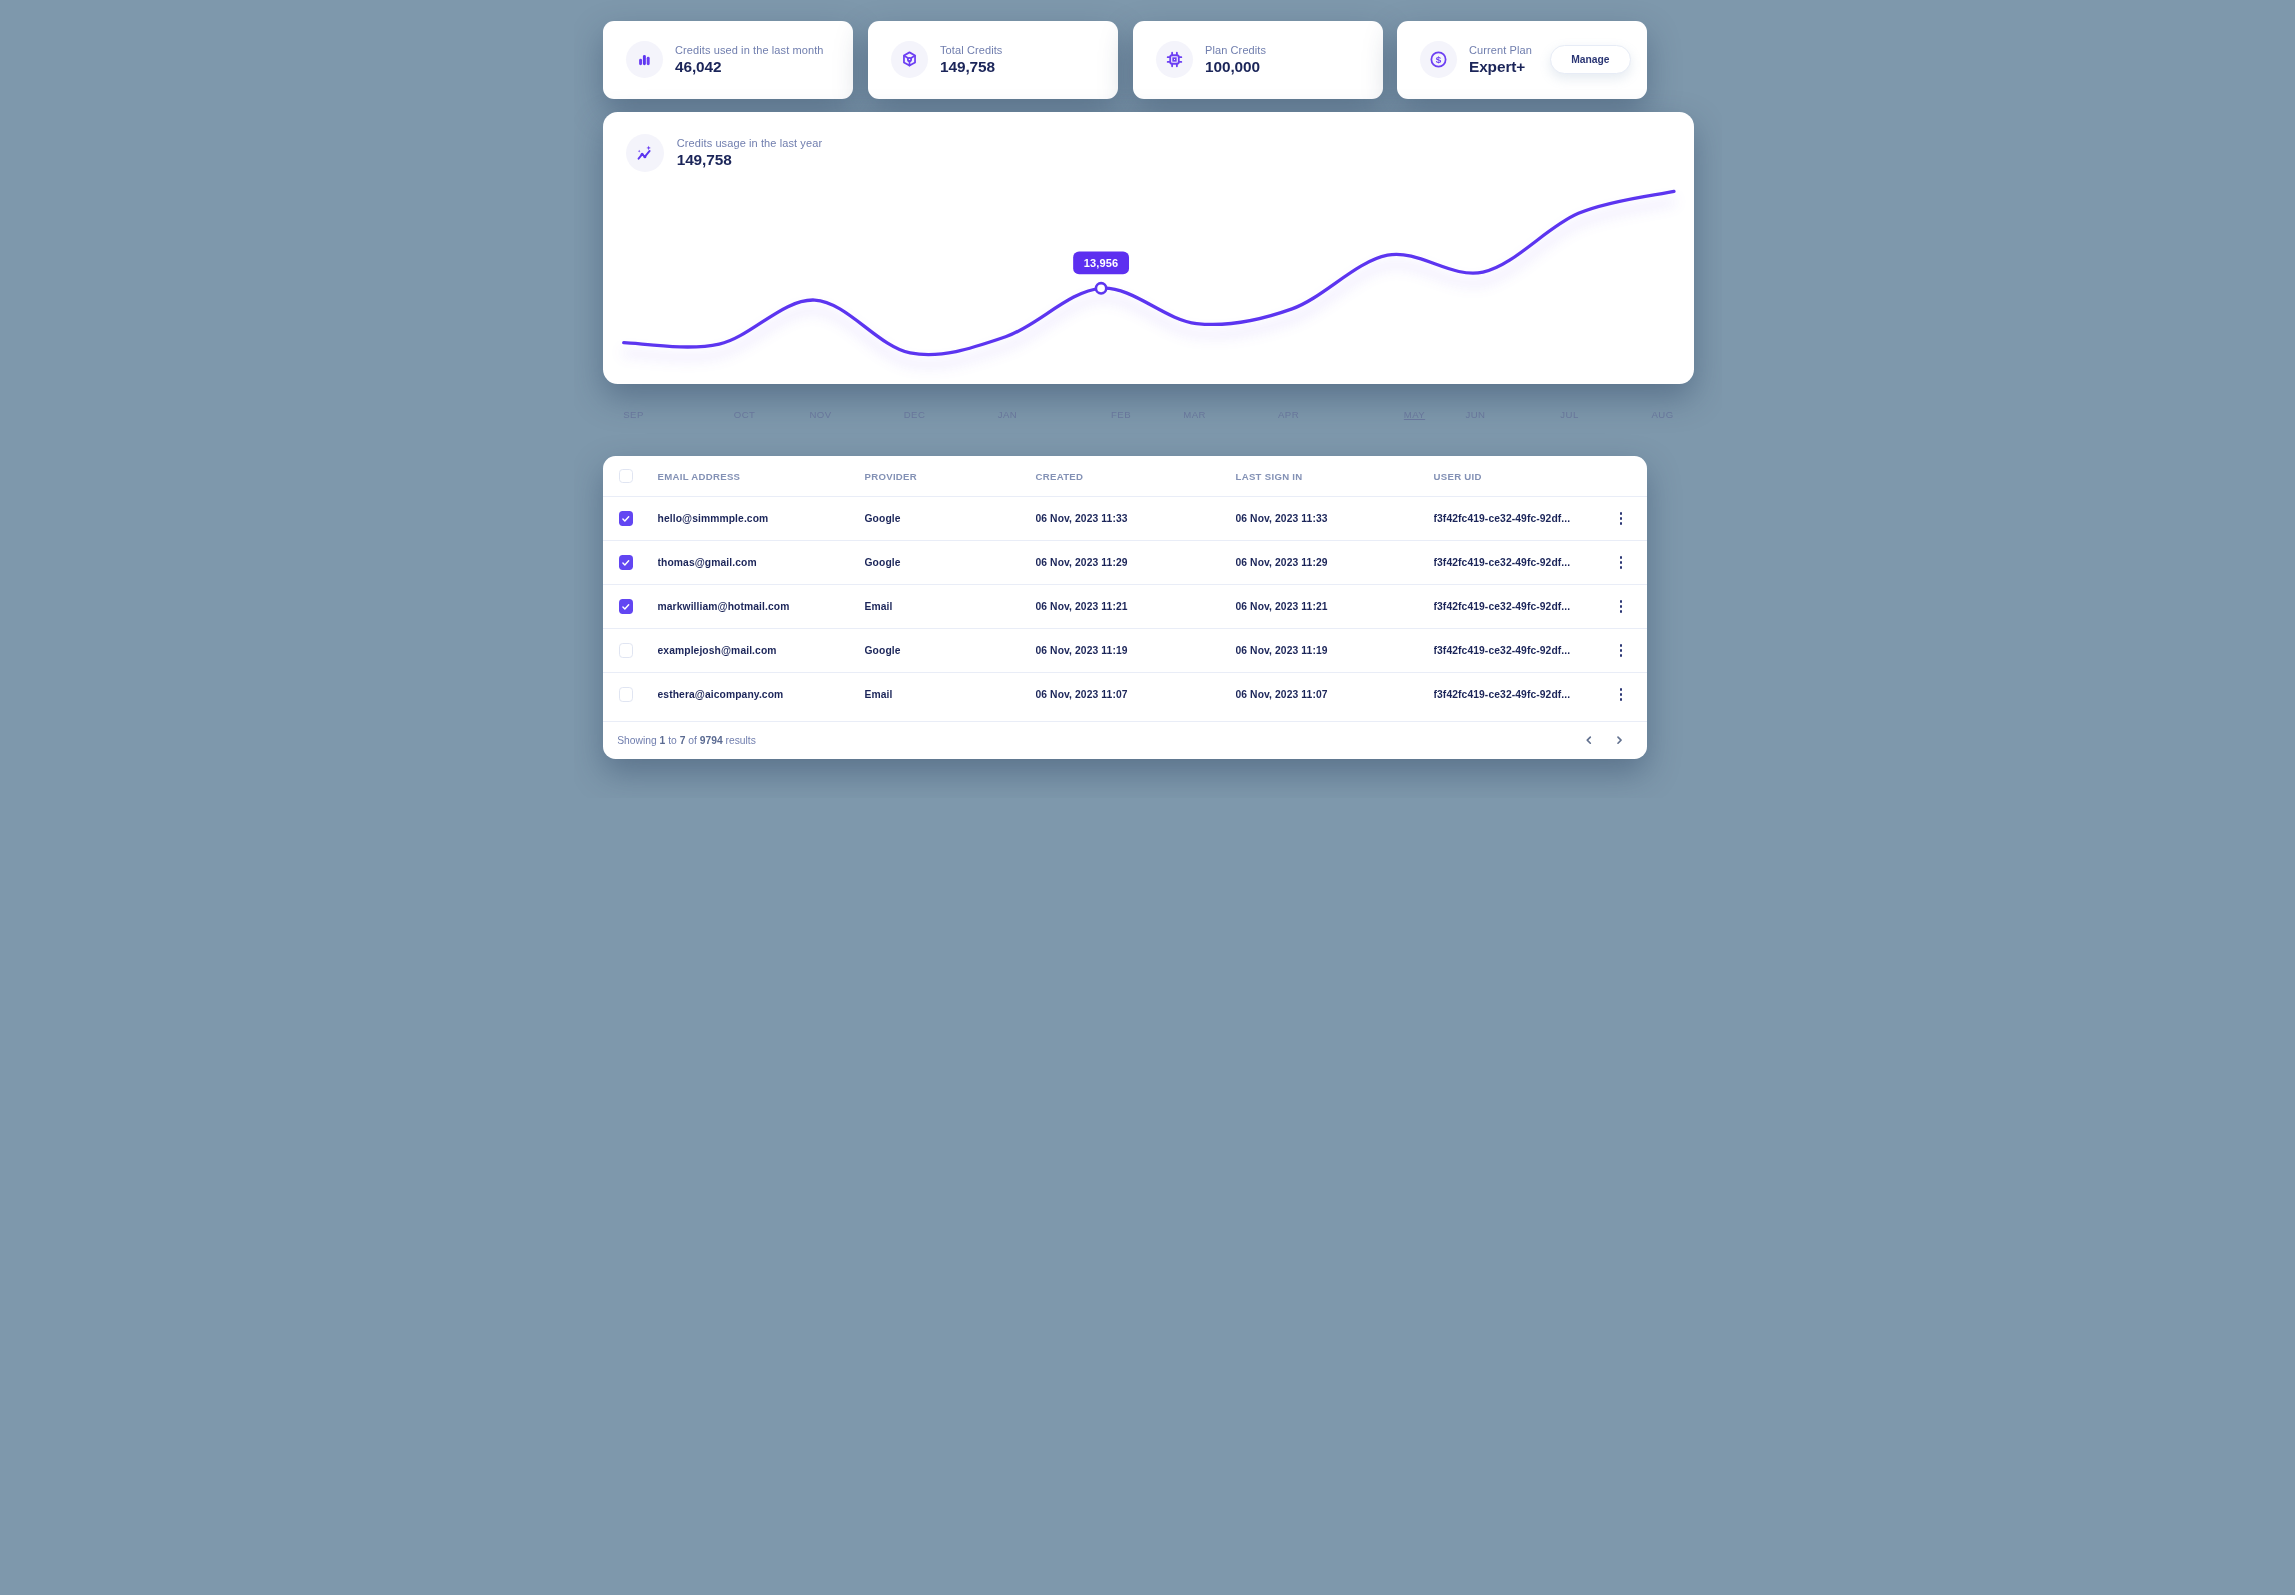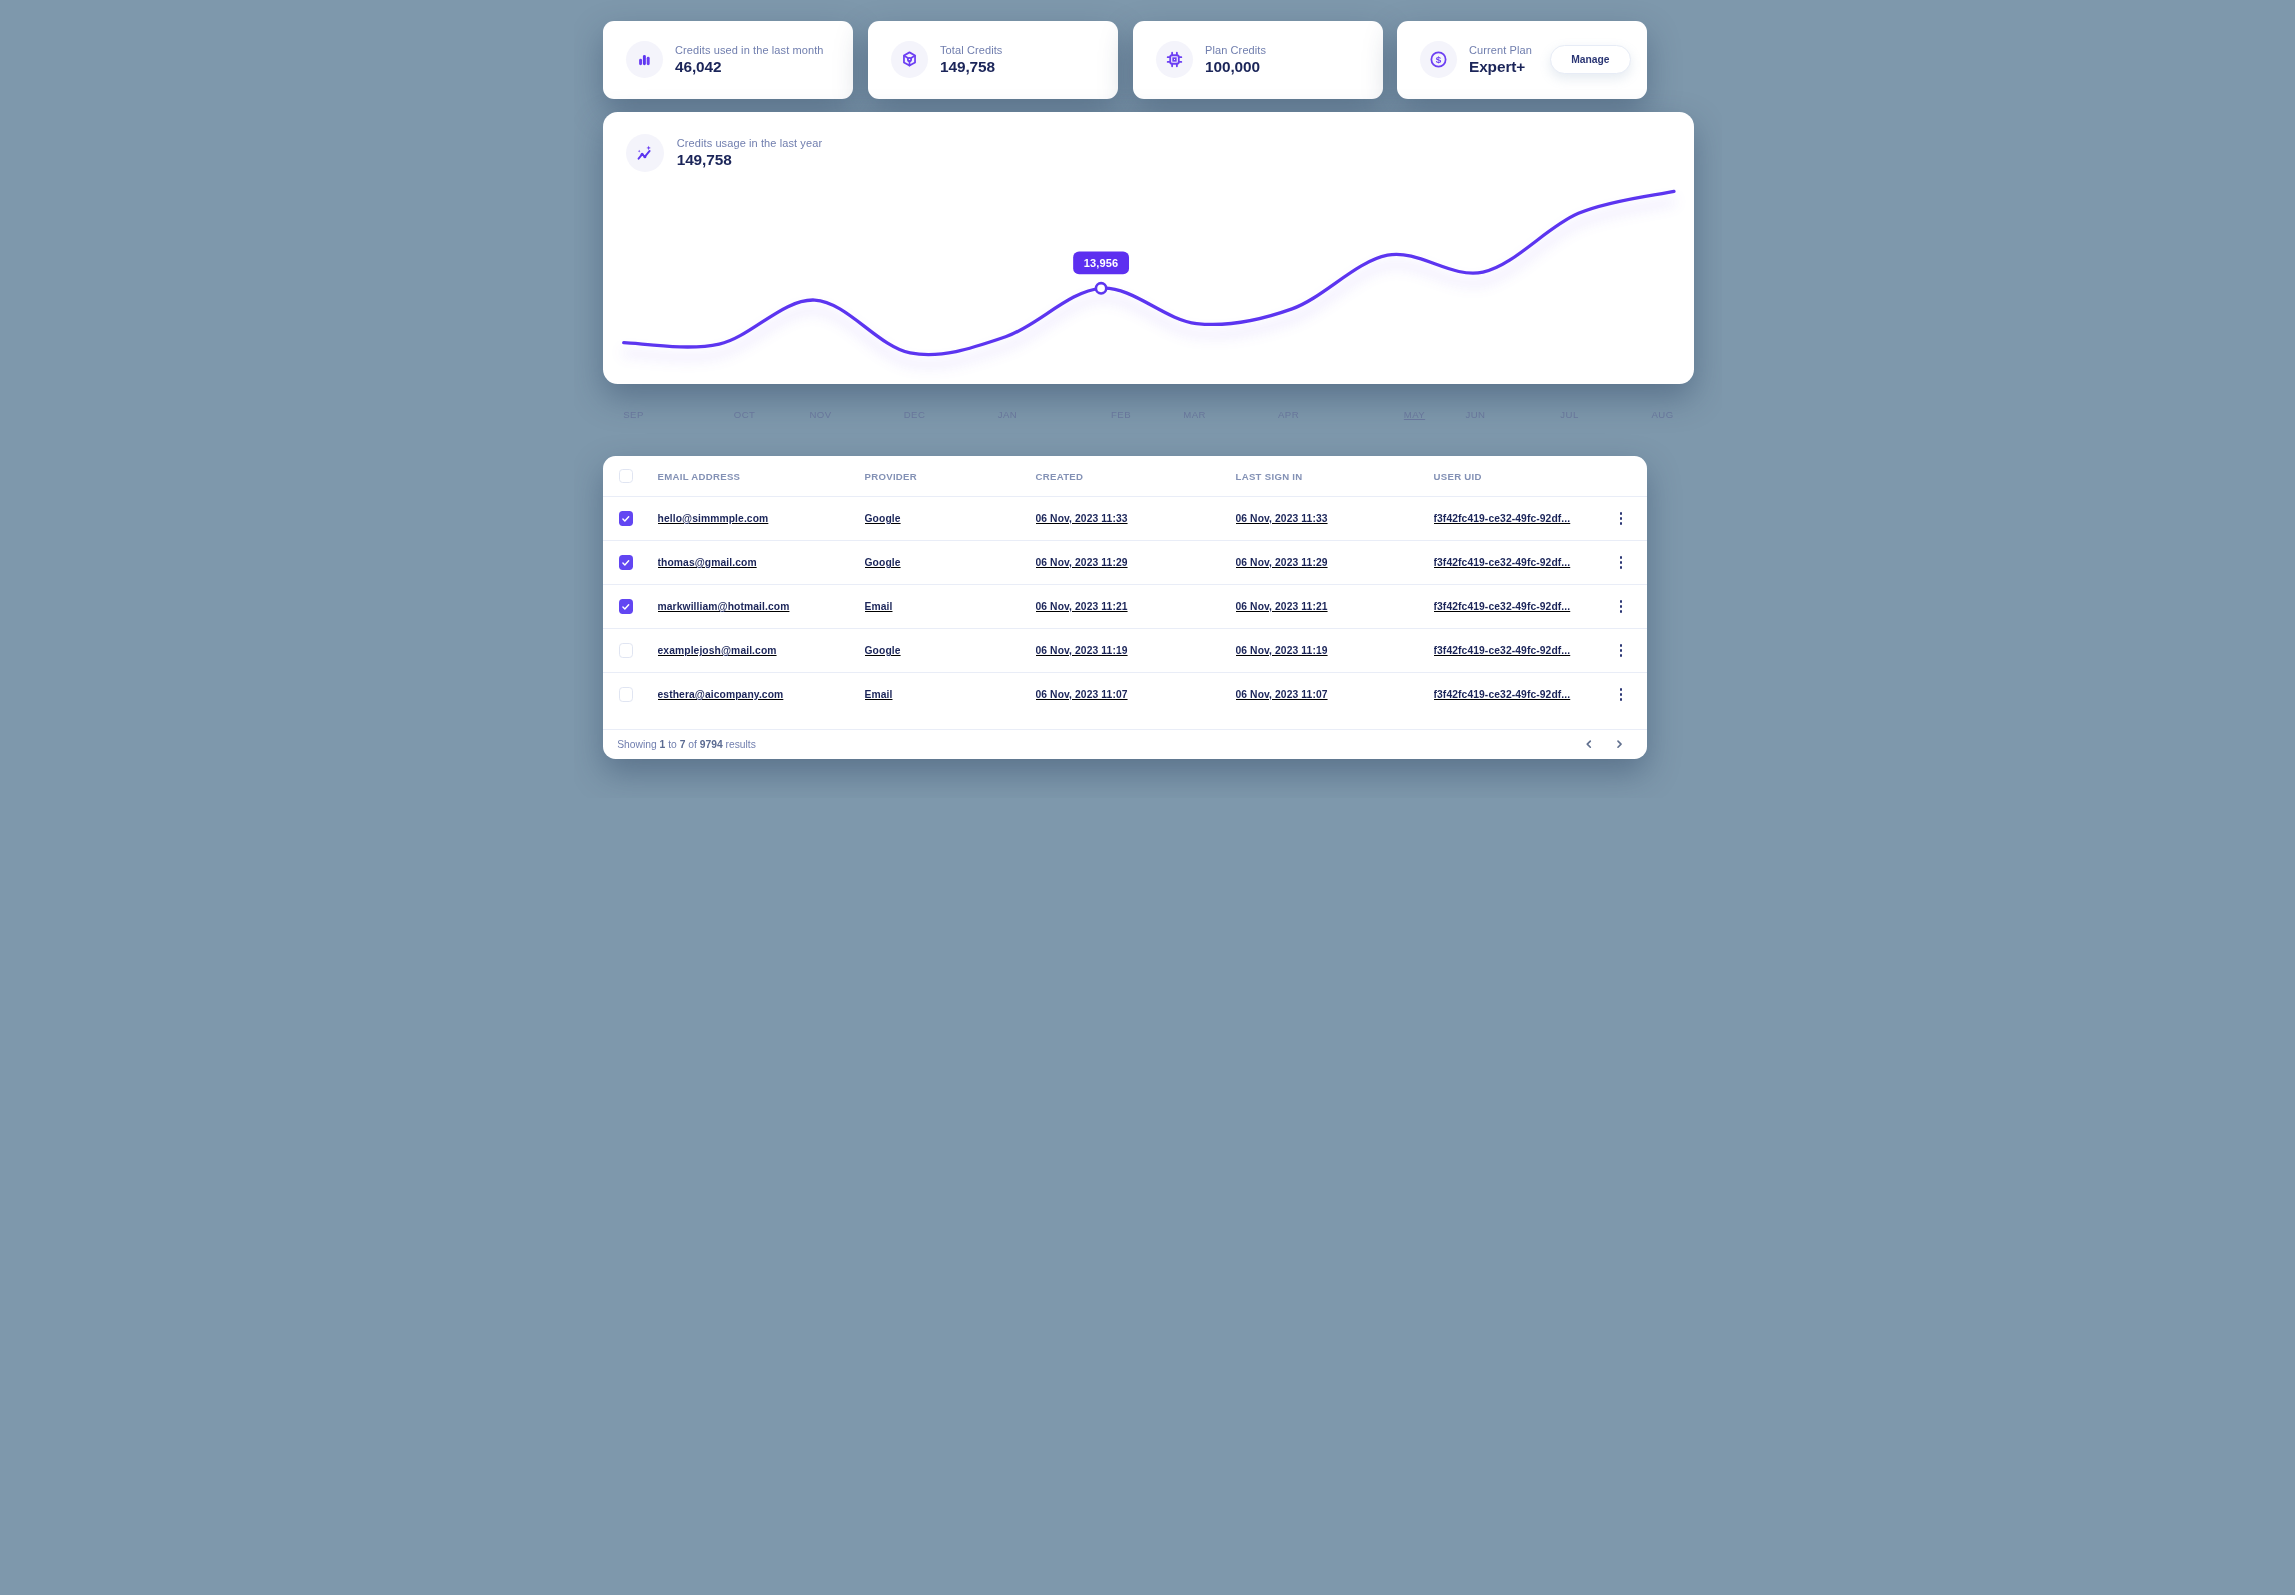--- a/index.html
+++ b/index.html
@@ -35,30 +35,30 @@
   .tt-text { fill:#fff; font-size:15px; font-weight:700; font-family:inherit; letter-spacing:.2px; }
   .pt-marker { fill:#fff; stroke:#5C35F0; stroke-width:3.5; }
 
   
   #table-card { top:456px; left:29px; width:1044px; height:303px; border-radius:12.5px;
                 display:flex; flex-direction:column; overflow:hidden; }
   .t-grid { display:grid; grid-template-columns:39px 207px 171px 200px 198px 1fr 35px;
             align-items:center; padding-left:16px; }
   .t-head { height:40px; flex:0 0 auto; }
   .t-head .col { font-size:9.6px; font-weight:700; color:#8391B5; letter-spacing:0.3px; }
-  .t-row { height:44px; border-top:0.7px solid #E9EDF7; flex:0 0 auto;text-decoration:underline; }
+  .t-row { height:44px; border-top:0.7px solid #E9EDF7; flex:0 0 auto; }
   .t-row .cell { font-size:10.3px; font-weight:700; color:#1B2559; letter-spacing:0.1px;
                  white-space:nowrap; overflow:hidden; }
   .checkbox { width:14.7px; height:14.7px; border-radius:3.7px; border:1.5px solid #E0E5F2; background:#fff;
               display:flex; align-items:center; justify-content:center; cursor:pointer; }
   .checkbox.checked { border:none; background:#6246F2; }
   .kebab { width:19px; height:19px; display:flex; flex-direction:column; gap:2.6px;
            align-items:center; justify-content:center; background:none; border:none; cursor:pointer; }
   .kebab span { width:2.6px; height:2.6px; border-radius:50%; background:#2B3674; }
-  .t-footer { margin-top:auto; height:30px; border-top:0.7px solid #E9EDF7; display:flex;
+  .t-footer { margin-top:auto; height:38px; border-top:0.7px solid #E9EDF7; display:flex;
               align-items:center; justify-content:space-between; padding:0 19px 0 14.7px; flex:0 0 auto; }
   .t-footer .txt { font-size:10.3px; color:#707EAE; }
   .t-footer .txt b { color:#5B6B92; font-weight:700; }
   .page-btn { background:none; border:none; cursor:pointer; padding:2.9px; display:flex; align-items:center; }
   .pager { display:flex; gap:14.7px; }
 </style>
 </head>
 <body>
 
 <div id="stage">

